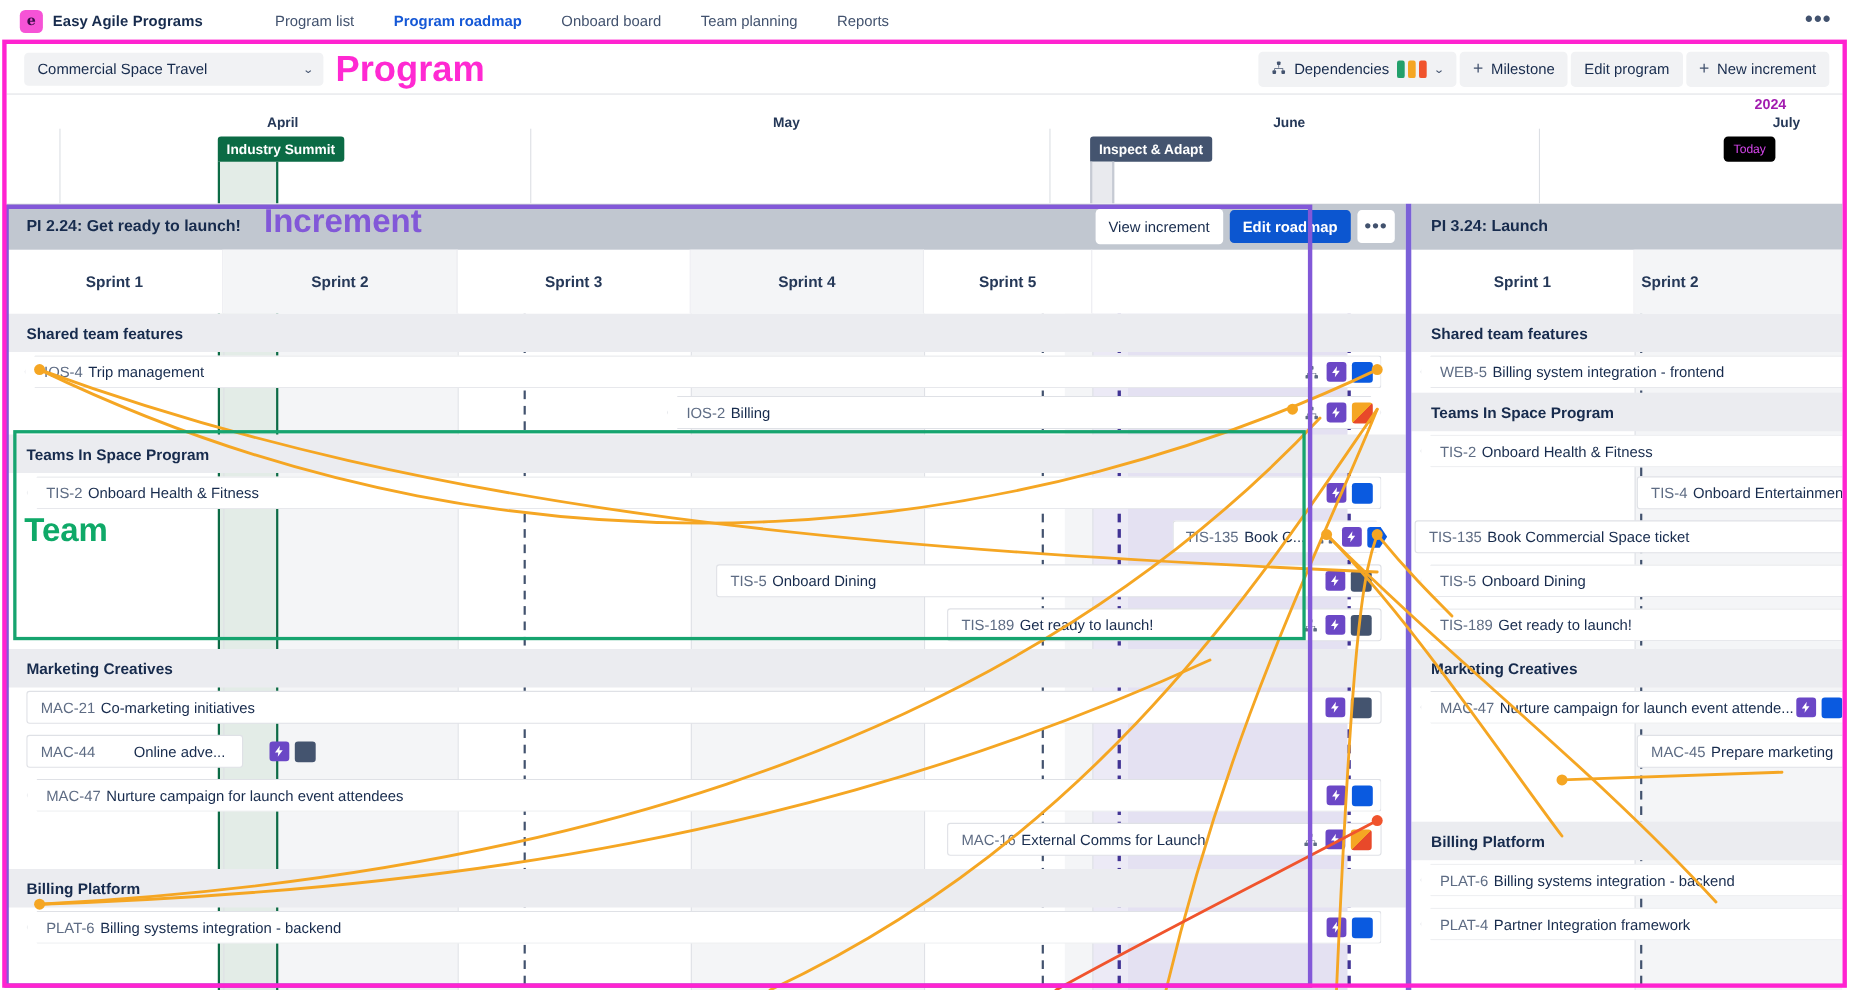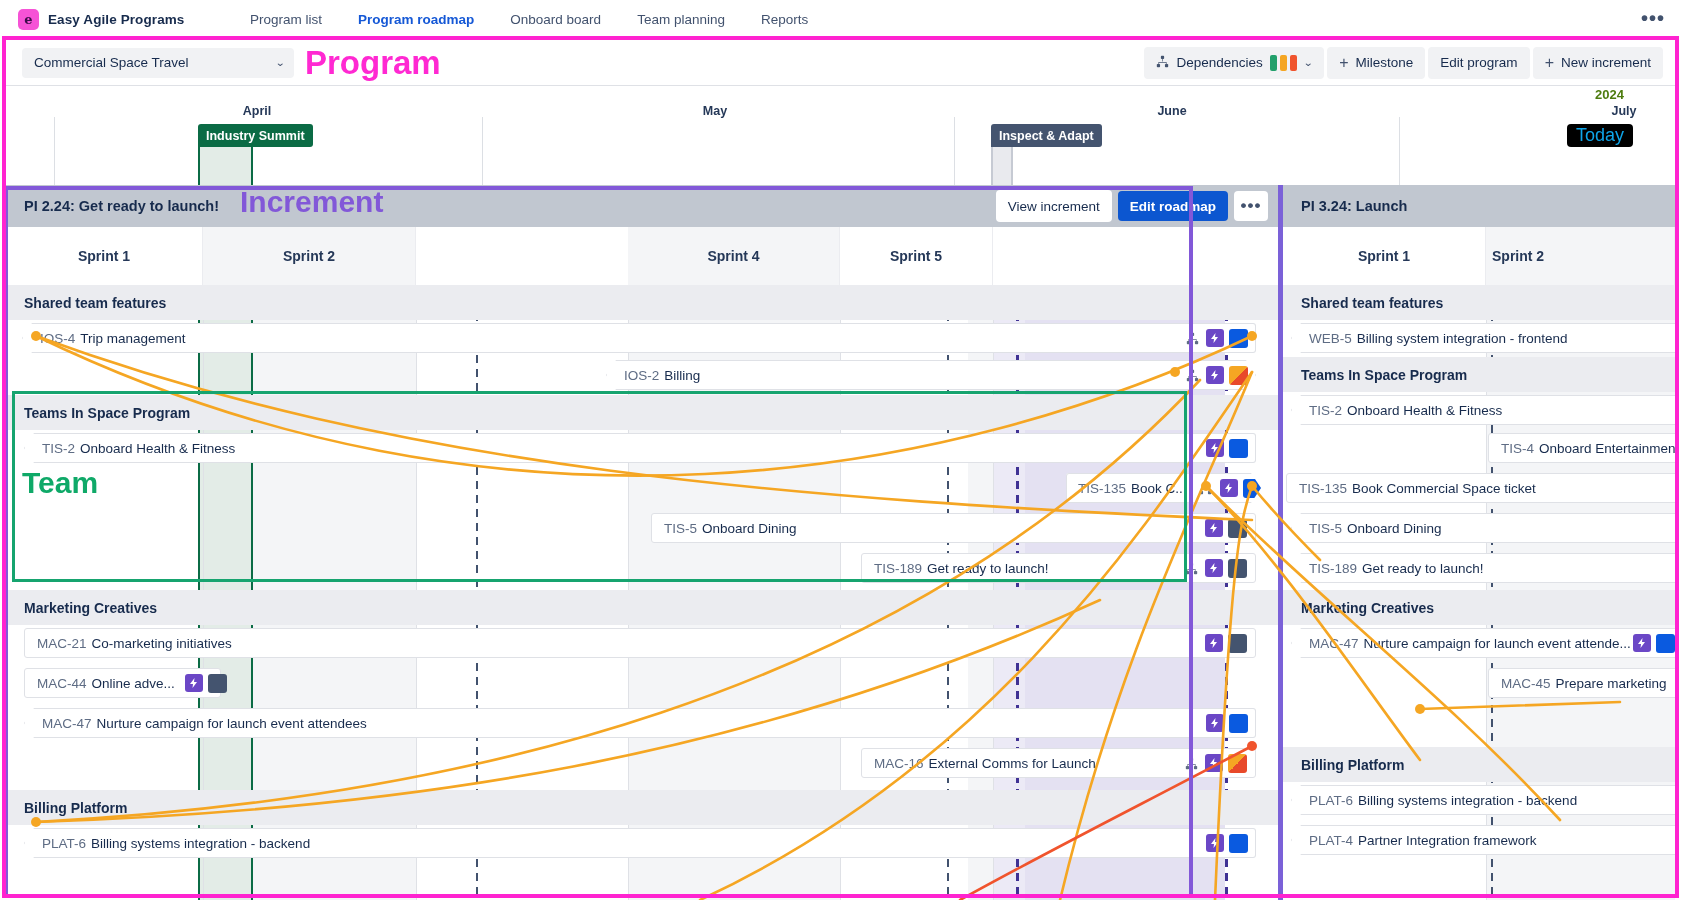--- a/index.html
+++ b/index.html
@@ -90,30 +90,30 @@
 
   
   .timeline {
     position: absolute; left: 6px; top: 87px; width: 1669px; height: 98px;
     background: #fff; overflow: hidden;
   }
   .month-label {
     position: absolute; top: 17px; font-size: 12.5px; font-weight: 600; color: #253858;
     text-align: right; transform: translateX(-50%);
   }
-  .year-label { position: absolute; top: 0px; font-size: 13px; font-weight: 600; color: #4d7c0f; }
+  .year-label { position: absolute; top: 0px; font-size: 13px; font-weight: 600; color: #a21caf; }
   .tl-divider { position: absolute; top: 30px; width: 1px; height: 68px; background: #dcdfe4; }
   .milestone {
     position: absolute; height: 23px; border-radius: 3px 3px 3px 0;
     display: flex; align-items: center; padding: 0 8px;
     font-size: 12.5px; font-weight: 600; color: #fff; white-space: nowrap; cursor: pointer;
   }
   .today-pill {
     position: absolute; height: 23px; border-radius: 4px; background: #000;
-    color: #0ea5e9; font-size: 18px; font-weight: 500;
+    color: #d946ef; font-size: 11px; font-weight: 500;
     display: flex; align-items: center; padding: 0 9px;
   }
   .mstone-band {
     position: absolute; background: #e3ece7; border-left: 2px solid #0b6b45; border-right: 2px solid #0b6b45;
   }
 
   
   .board { position: absolute; left: 6px; top: 185px; width: 1669px; height: 715px; overflow: hidden; }
 
   .pi-panel { position: absolute; top: 0; height: 577px; }
@@ -285,20 +285,21 @@
       <div class="pi-actions">
         <div class="btn-white">View increment</div>
         <div class="btn-blue">Edit roadmap</div>
         <div class="btn-dots">•••</div>
       </div>
     </div>
 
     <div class="sprint-row">
       <div class="sprint-cell" style="left:0; width:197px;">Sprint 1</div>
       <div class="sprint-cell alt" style="left:197px; width:213px;">Sprint 2</div>
+      <div class="sprint-cell" style="left:410px; width:212px;">Sprint 3</div>
       <div class="sprint-cell alt" style="left:622px; width:212px;">Sprint 4</div>
       <div class="sprint-cell" style="left:834px; width:153px;">Sprint 5</div>
     </div>
 
     <div class="grid-area">
 
       <div class="col-shade" style="left:197px; width:213px;"></div>
       <div class="col-shade" style="left:622px; width:212px;"></div>
       <div class="col-shade lav" style="left:987px; width:32px;"></div>
       <div class="col-shade lav2" style="left:1019px; width:200px;"></div>
@@ -446,21 +447,21 @@
             <span class="ic ic-story">
                   <svg viewBox="0 0 24 24" fill="#fff">
                     <path d="M13 2L4 14h6l-1 8 9-12h-6z"></path>
                   </svg>
                 </span>
             <span class="ic-avatar" style="background:#44546f"></span>
           </span>
         </div>
       </div>
       <div class="issue-row" style="top:380px;">
-        <div class="issue-bar" style="left:18px; width:197px;">
+        <div class="issue-bar" style="left:18px; width:197px;gap:30px;">
           <span class="ikey">MAC-44</span>
           <span class="isum">Online adve...</span>
           <span class="bar-icons">
             <span class="ic ic-story">
                   <svg viewBox="0 0 24 24" fill="#fff">
                     <path d="M13 2L4 14h6l-1 8 9-12h-6z"></path>
                   </svg>
                 </span>
             <span class="ic-avatar" style="background:#44546f"></span>
           </span>

